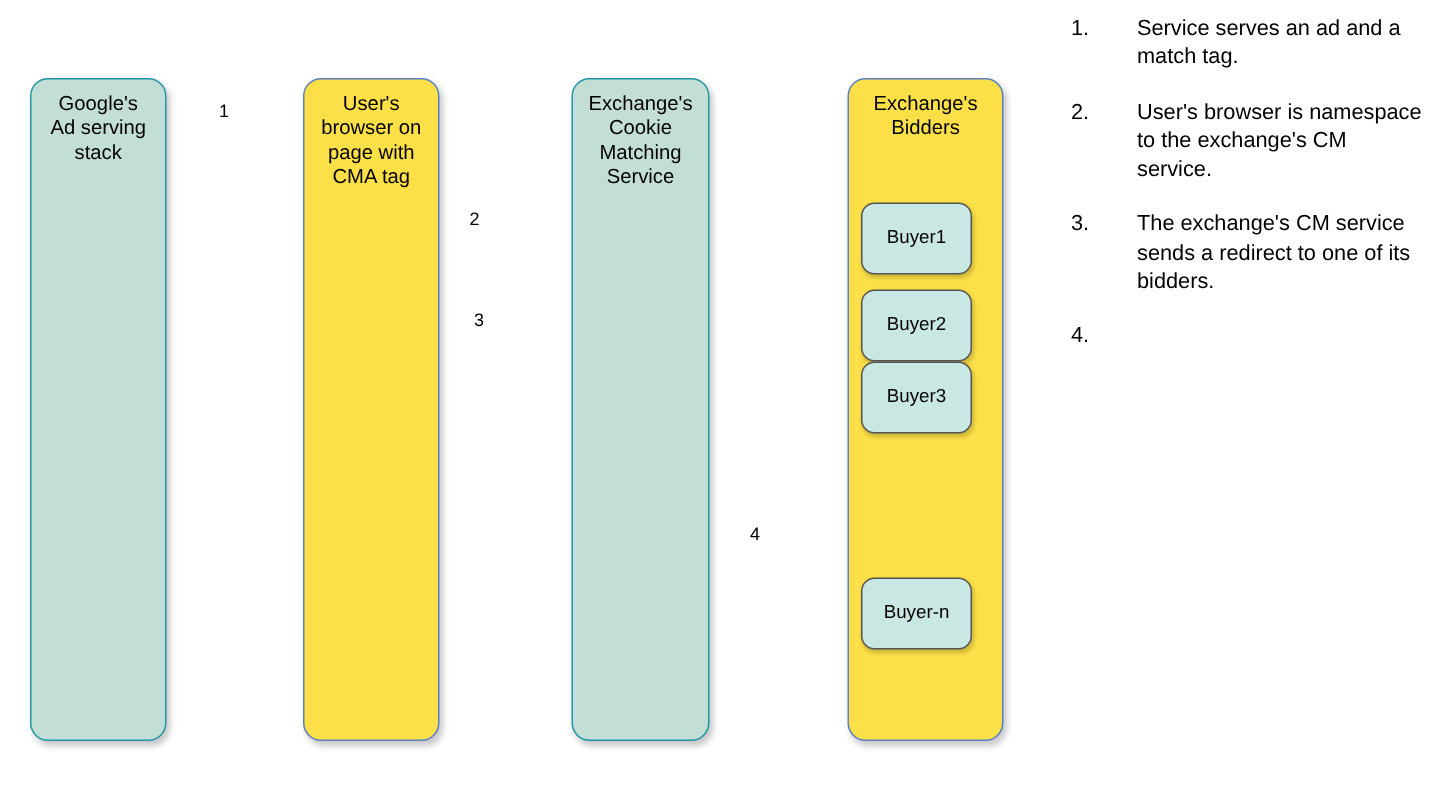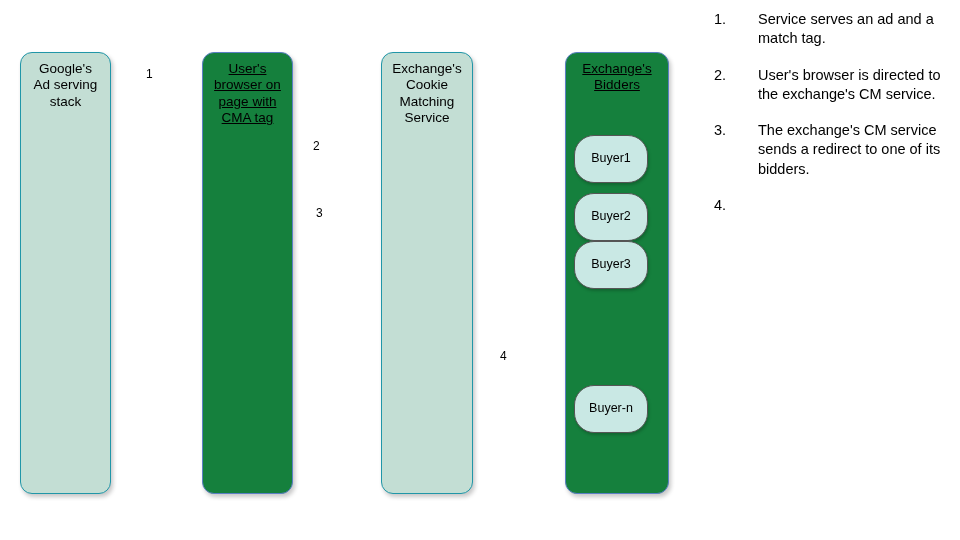--- a/index.html
+++ b/index.html
@@ -35,23 +35,22 @@
     font-size: 13.5px;
     line-height: 1.22;
     padding-top: 8px;
     box-shadow: 2px 3px 4px rgba(0,0,0,0.22);
   }
   .pbox.green {
     background: #c3ded4;
     border: 1px solid #2196a8;
   }
   .pbox.blue {
-    background: #15803d;
+    background: #fde047;
     border: 1px solid #5b7fc4;
-    text-decoration: underline;
   }
   .pbox .plabel {
     display: block;
     width: 96%;
   }
 
   #box-google { left: 20px;  top: 52px; width: 91px;  height: 442px; }
   #box-browser{ left: 202px; top: 52px; width: 91px;  height: 442px; }
   #box-cms    { left: 381px; top: 52px; width: 92px;  height: 442px; }
   #box-bidders{ left: 565px; top: 52px; width: 104px; height: 442px; }
@@ -60,21 +59,21 @@
 
   
   .buyer {
     position: absolute;
     box-sizing: border-box;
     width: 74px;
     height: 48px;
     left: 574px;
     background: #c9e8e4;
     border: 1px solid #555555;
-    border-radius: 20px;
+    border-radius: 9px;
     display: flex;
     align-items: center;
     justify-content: center;
     font-size: 12.5px;
     line-height: 1.1;
     box-shadow: 1px 2px 3px rgba(0,0,0,0.20);
   }
   #buyer-1 { top: 135px; }
   #buyer-2 { top: 193px; text-align: center; }
   #buyer-3 { top: 241px; }
@@ -189,21 +188,21 @@
   <span class="arrow-num" id="num-3">3</span>
   <span class="arrow-num" id="num-4">4</span>
 
   <div id="notes">
     <div class="note">
       <span class="num">1.</span>
       <span class="body">Service serves an ad and a match tag.</span>
     </div>
     <div class="note">
       <span class="num">2.</span>
-      <span class="body">User's browser is directed to the exchange's CM service.</span>
+      <span class="body">User's browser is namespace to the exchange's CM service.</span>
     </div>
     <div class="note">
       <span class="num">3.</span>
       <span class="body">The exchange's CM service sends a redirect to one of its bidders.</span>
     </div>
     <div class="note">
       <span class="num">4.</span>
     </div>
   </div>
 

